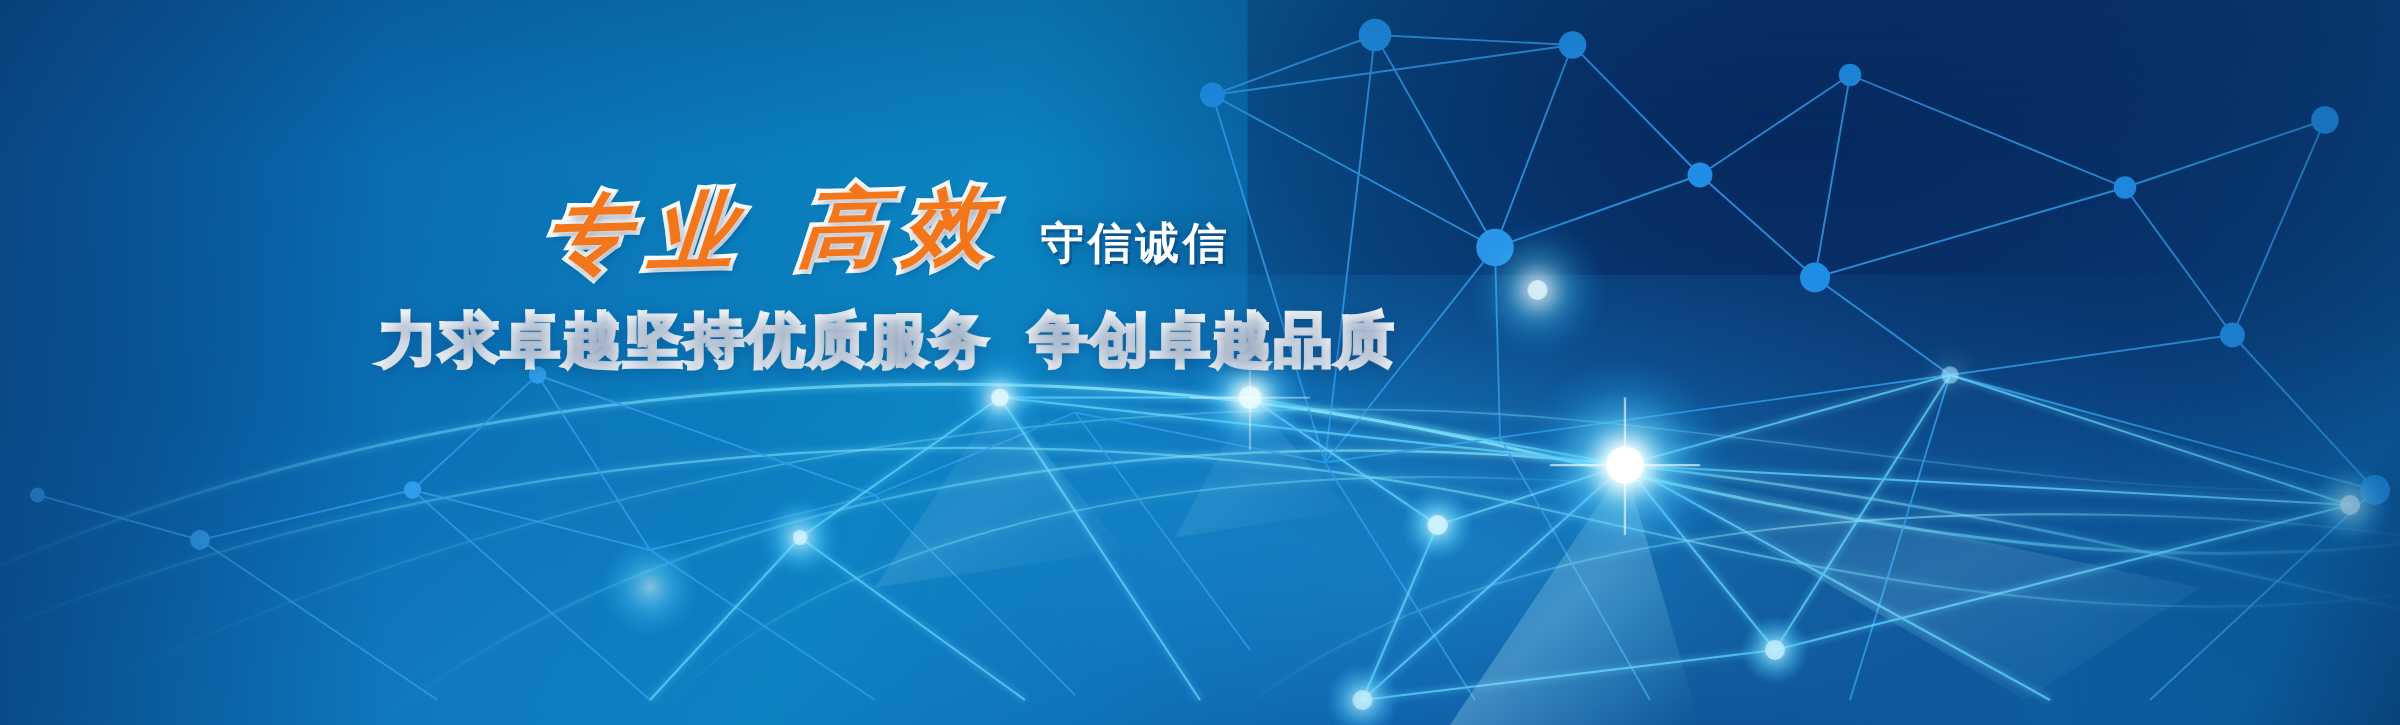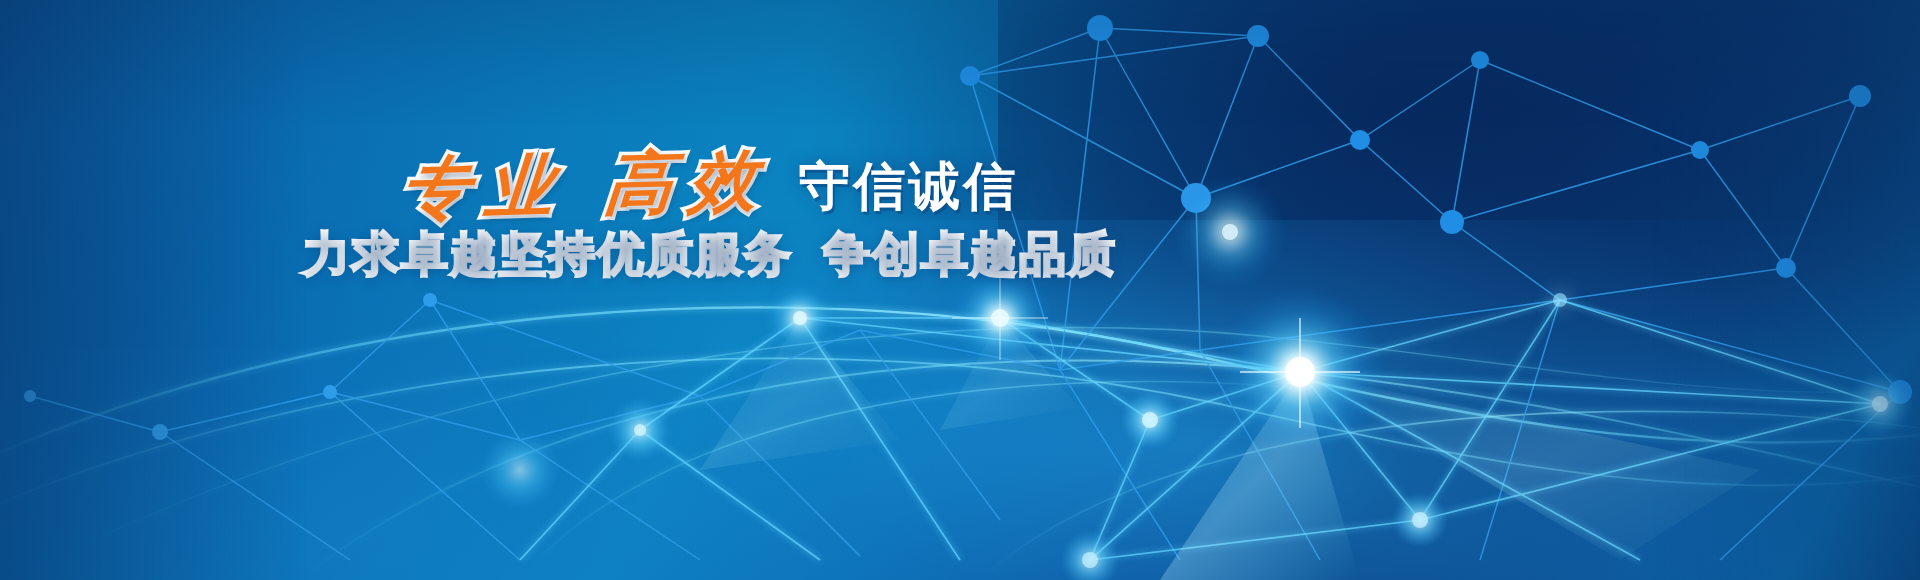--- a/index.html
+++ b/index.html
@@ -96,33 +96,33 @@
     position: relative;
     top: 2px;
     transform: skewX(-6deg) rotate(-1.5deg);
     -webkit-text-stroke: 7px #ffffff;
     paint-order: stroke fill;
     text-shadow:
       0 0 3px rgba(255,255,255,0.95),
       2px 3px 7px rgba(4,40,84,0.45);
   }
   .kicker-plain {
-    font-size: 52px;
+    font-size: 35px;
     font-weight: bold;
     letter-spacing: 3px;
     color: #ffffff;
     line-height: 1;
     position: relative;
     top: -4px;
     text-shadow:
       2px 3px 0 rgba(10,70,130,0.55),
       0 0 14px rgba(8,60,120,0.55);
   }
   .line2 {
-    margin-top: 14px;
+    margin-top: 32px;
     font-size: 47px;
     font-weight: bold;
     letter-spacing: 2px;
     line-height: 1;
     color: rgba(255,255,255,0.10);
     -webkit-text-stroke: 2.6px #ffffff;
     paint-order: stroke fill;
     text-shadow: 0 2px 12px rgba(6,50,104,0.55);
     white-space: pre;
   }

